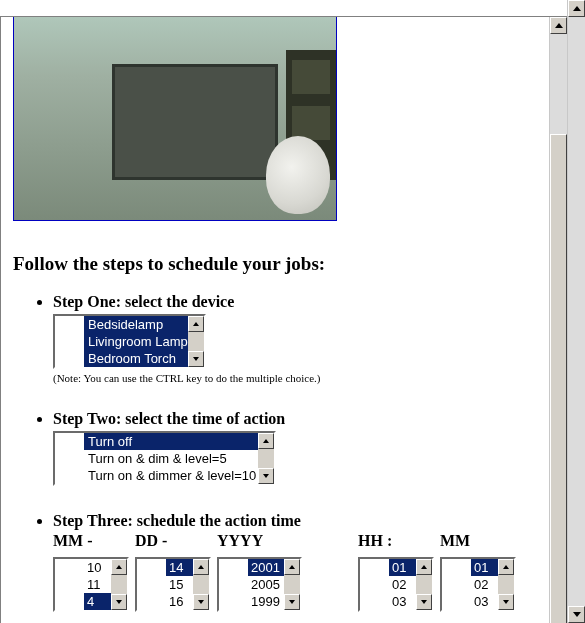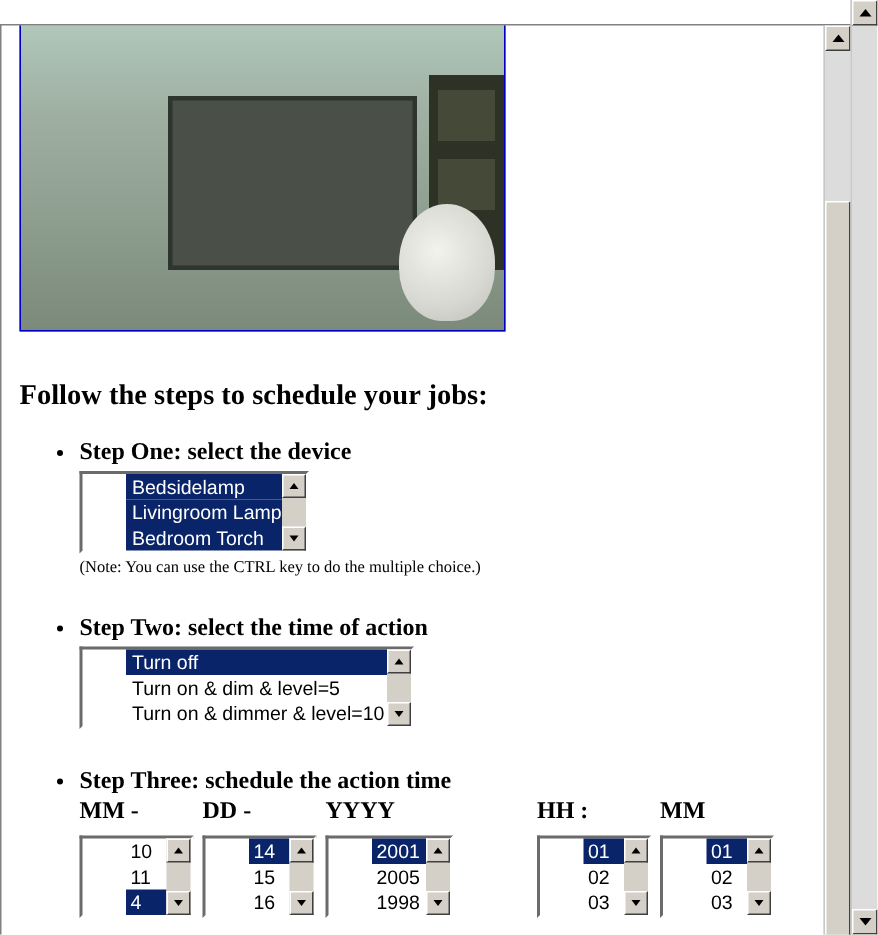--- a/index.html
+++ b/index.html
@@ -348,21 +348,21 @@
               </div>
             </div>
 
             <div class="date-col">
               <span class="col-head">YYYY</span>
               <div class="listbox spinbox wide">
                 <div class="listbox-inner">
                   <div class="listbox-items">
                     <div class="li-item sel">2001</div>
                     <div class="li-item">2005</div>
-                    <div class="li-item">1998</div>
+                    <div class="li-item">1999</div>
                   </div>
                   <div class="listbox-scroll">
                     <div class="lb-btn">
                         <div class="tri-up"></div>
                       </div>
                     <div class="lb-btn">
                         <div class="tri-down"></div>
                       </div>
                   </div>
                 </div>

